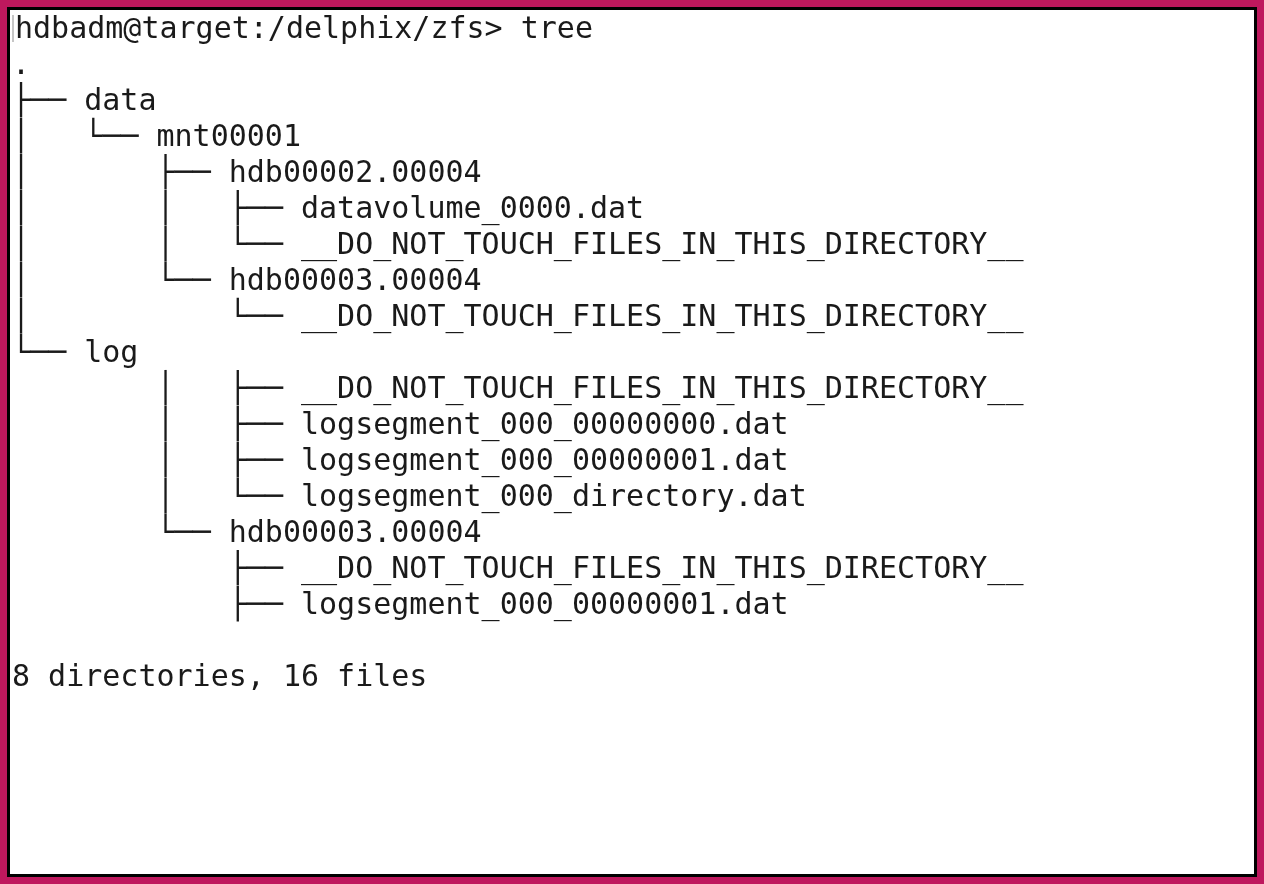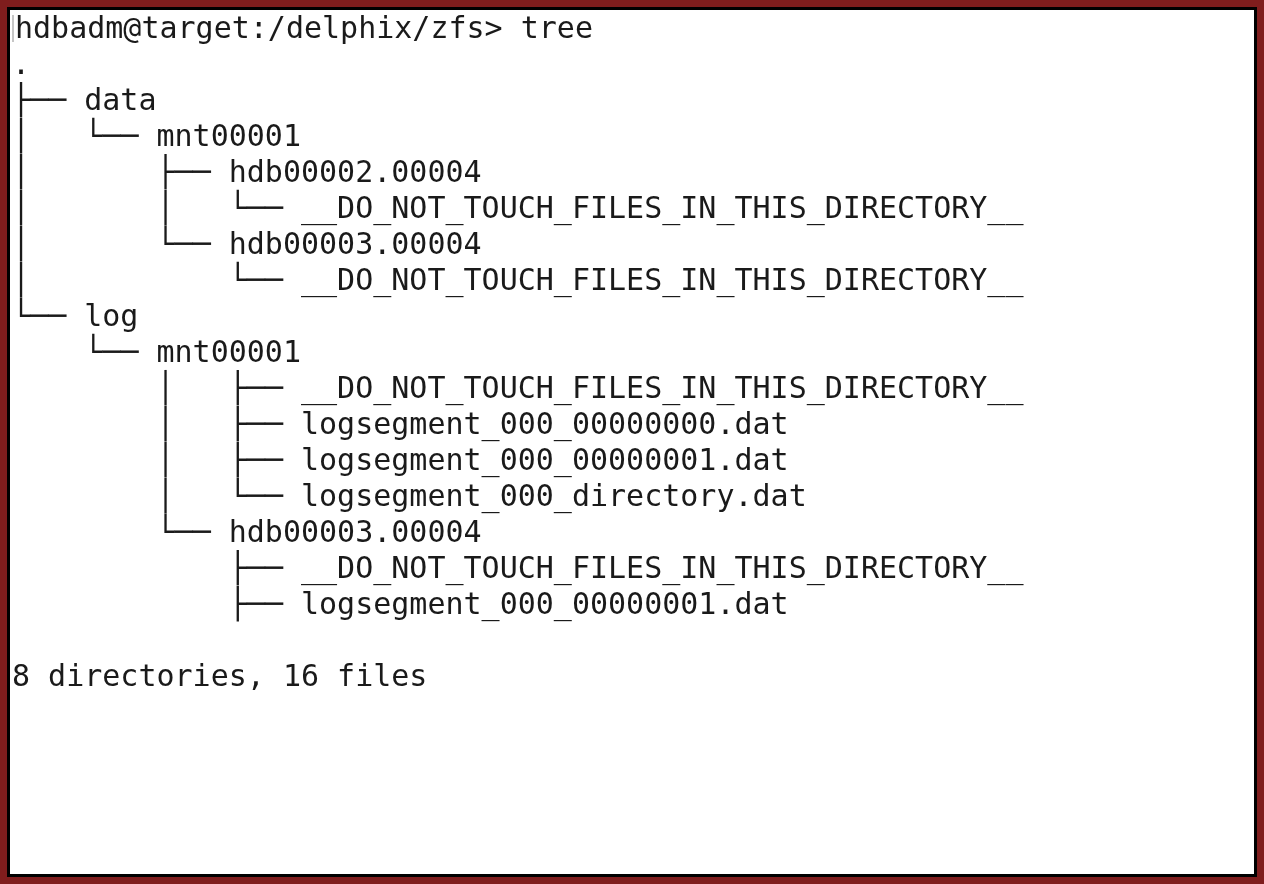--- a/index.html
+++ b/index.html
@@ -4,21 +4,21 @@
 <style>
   html, body {
     margin: 0;
     padding: 0;
     background: #ffffff;
   }
   .screen {
     position: relative;
     width: 1264px;
     height: 884px;
-    background: #7f1d1d;
+    background: #be185d;
     overflow: hidden;
   }
   .terminal-frame {
     position: absolute;
     left: 7px;
     top: 7px;
     width: 1244px;
     height: 864px;
     border: 3px solid #000000;
     background: #ffffff;
@@ -50,25 +50,25 @@
 <body>
 
 <div class="screen">
   <div class="terminal-frame">
     <div class="terminal-output">
       <div class="line"><span class="caret"></span><span>hdbadm@target:/delphix/zfs&gt; tree</span></div>
       <div class="line">.</div>
       <div class="line">├── data</div>
       <div class="line">│   └── mnt00001</div>
       <div class="line">│       ├── hdb00002.00004</div>
+      <div class="line">│       │   ├── datavolume_0000.dat</div>
       <div class="line">│       │   └── __DO_NOT_TOUCH_FILES_IN_THIS_DIRECTORY__</div>
       <div class="line">│       └── hdb00003.00004</div>
       <div class="line">│           └── __DO_NOT_TOUCH_FILES_IN_THIS_DIRECTORY__</div>
       <div class="line">└── log</div>
-      <div class="line">    └── mnt00001</div>
       <div class="line">        │   ├── __DO_NOT_TOUCH_FILES_IN_THIS_DIRECTORY__</div>
       <div class="line">        │   ├── logsegment_000_00000000.dat</div>
       <div class="line">        │   ├── logsegment_000_00000001.dat</div>
       <div class="line">        │   └── logsegment_000_directory.dat</div>
       <div class="line">        └── hdb00003.00004</div>
       <div class="line">            ├── __DO_NOT_TOUCH_FILES_IN_THIS_DIRECTORY__</div>
       <div class="line">            ├── logsegment_000_00000001.dat</div>
       <div class="line"></div>
       <div class="line">8 directories, 16 files</div>
     </div>

